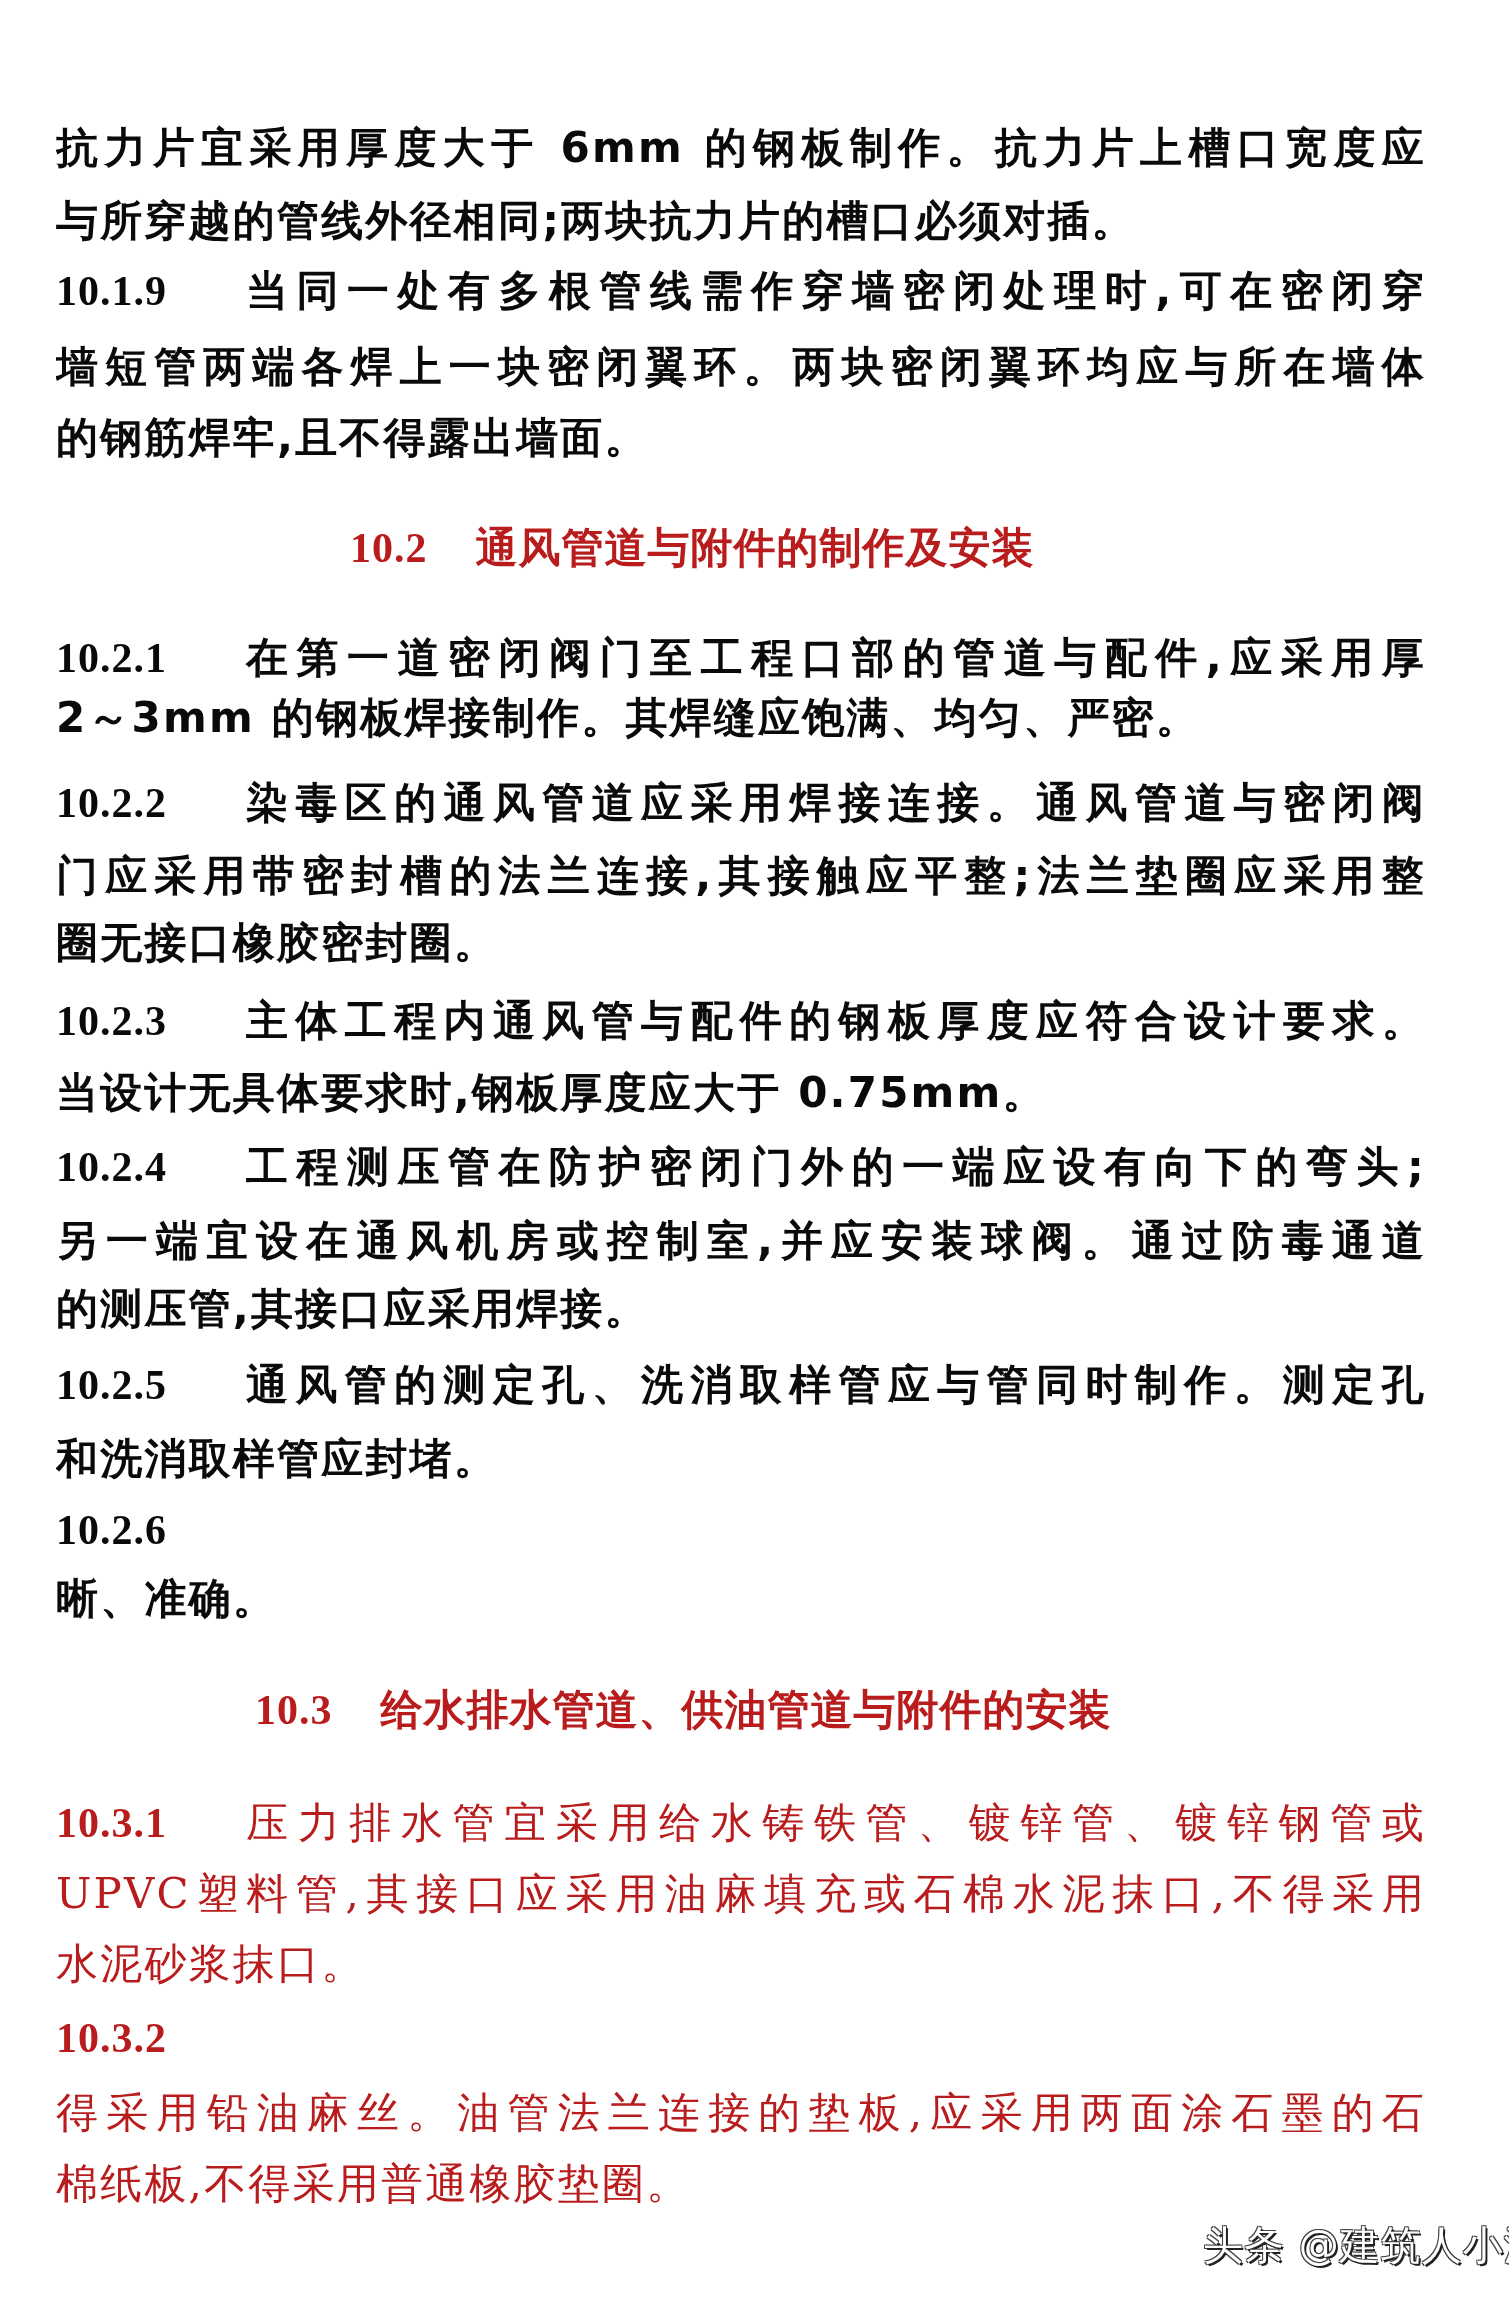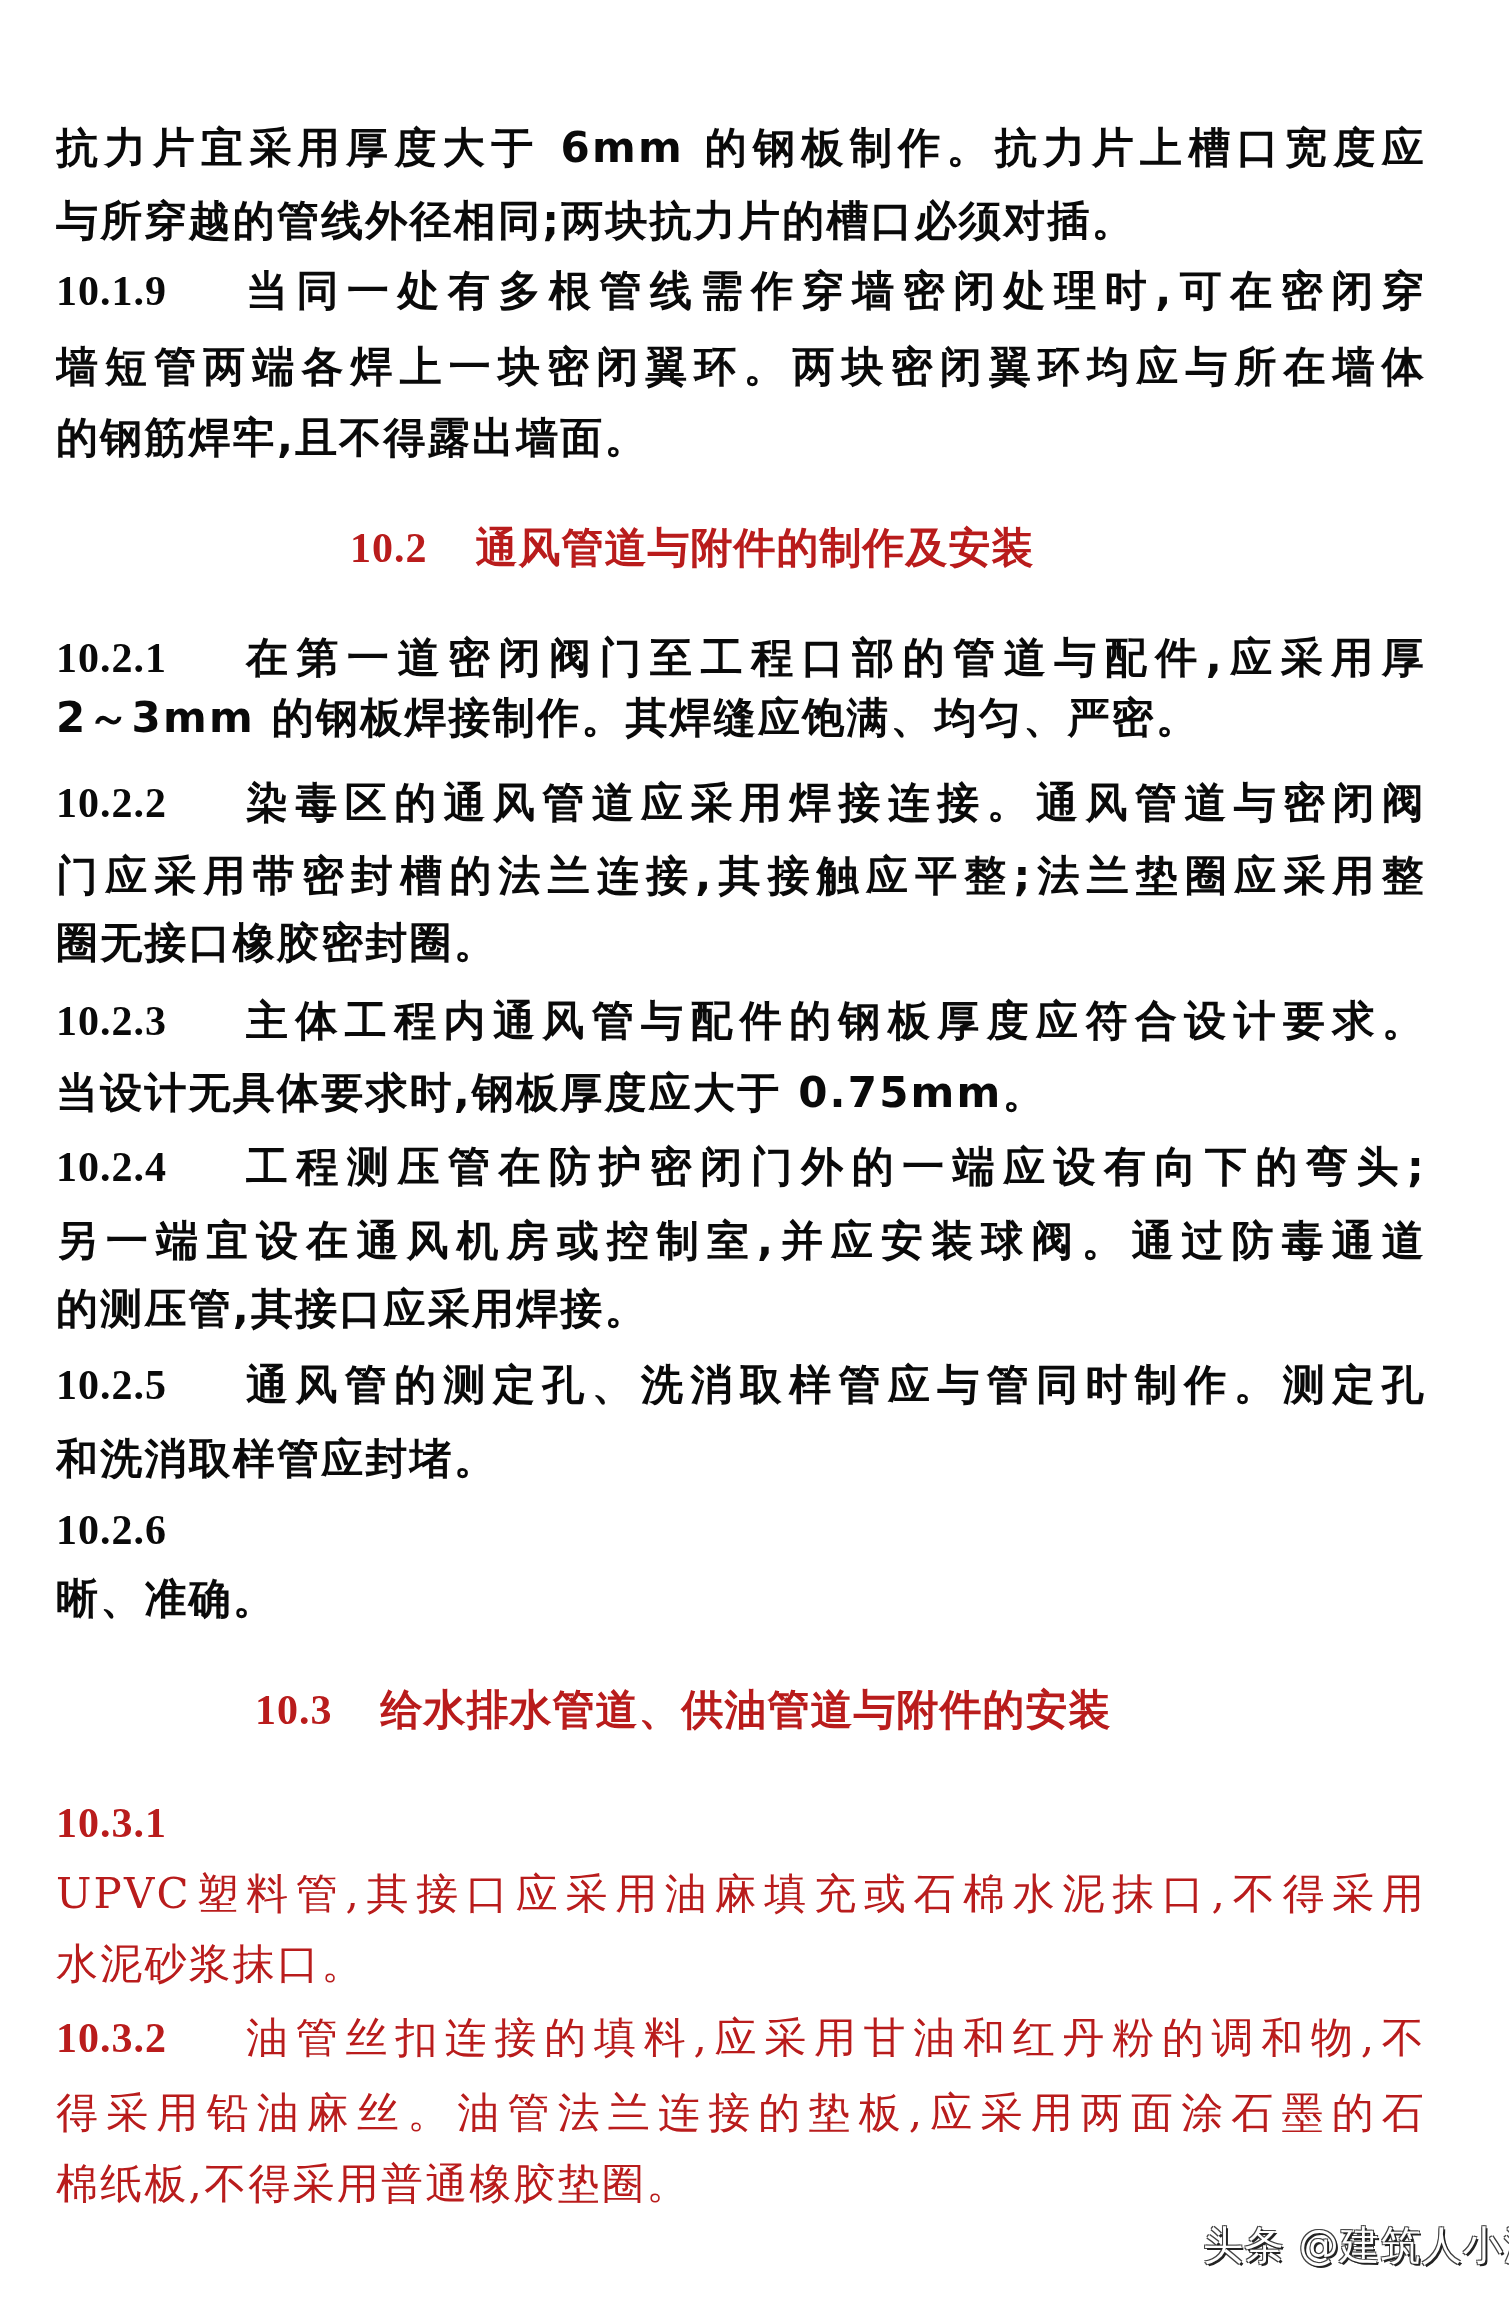--- a/index.html
+++ b/index.html
@@ -96,26 +96,26 @@
         <span class="num">10.2.5</span>
         <span style="flex: 1 1 0%; margin-left: 0px; text-align: justify; text-align-last: justify;">通风管的测定孔、洗消取样管应与管同时制作。测定孔</span>
       </div>
       <div class="line" style="top: 1431px;"><span>和洗消取样管应封堵。</span></div>
       <div class="line justify" style="top: 1502px; text-align: justify; display: flex;">
         <span class="num">10.2.6</span>
       </div>
       <div class="line" style="top: 1571px;"><span>晰、准确。</span></div>
       <div class="line justify light" style="top: 1795px; text-align: justify; display: flex;">
         <span class="num">10.3.1</span>
+        <span style="flex: 1 1 0%; margin-left: 0px; text-align: justify; text-align-last: justify;">压力排水管宜采用给水铸铁管、镀锌管、镀锌钢管或</span>
       </div>
       <div class="line justify light" style="top: 1866px;"><span>UPVC塑料管,其接口应采用油麻填充或石棉水泥抹口,不得采用</span></div>
       <div class="line light" style="top: 1936px;"><span>水泥砂浆抹口。</span></div>
       <div class="line justify light" style="top: 2010px; text-align: justify; display: flex;">
         <span class="num">10.3.2</span>
-        <span style="flex: 1 1 0%; margin-left: 0px; text-align: justify; text-align-last: justify;">油管丝扣连接的填料,应采用甘油和红丹粉的调和物,不</span>
       </div>
       <div class="line justify light" style="top: 2085px;"><span>得采用铅油麻丝。油管法兰连接的垫板,应采用两面涂石墨的石</span></div>
       <div class="line light" style="top: 2156px;"><span>棉纸板,不得采用普通橡胶垫圈。</span></div>
     </div>
   <div id="headings">
       <div class="heading" style="top: 520px; left: 350px;"><span class="hnum">10.2</span><span>通风管道与附件的制作及安装</span></div>
       <div class="heading" style="top: 1682px; left: 255px;"><span class="hnum">10.3</span><span>给水排水管道、供油管道与附件的安装</span></div>
     </div>
   <div class="watermark">头条 @建筑人小淘</div>
 </div>

